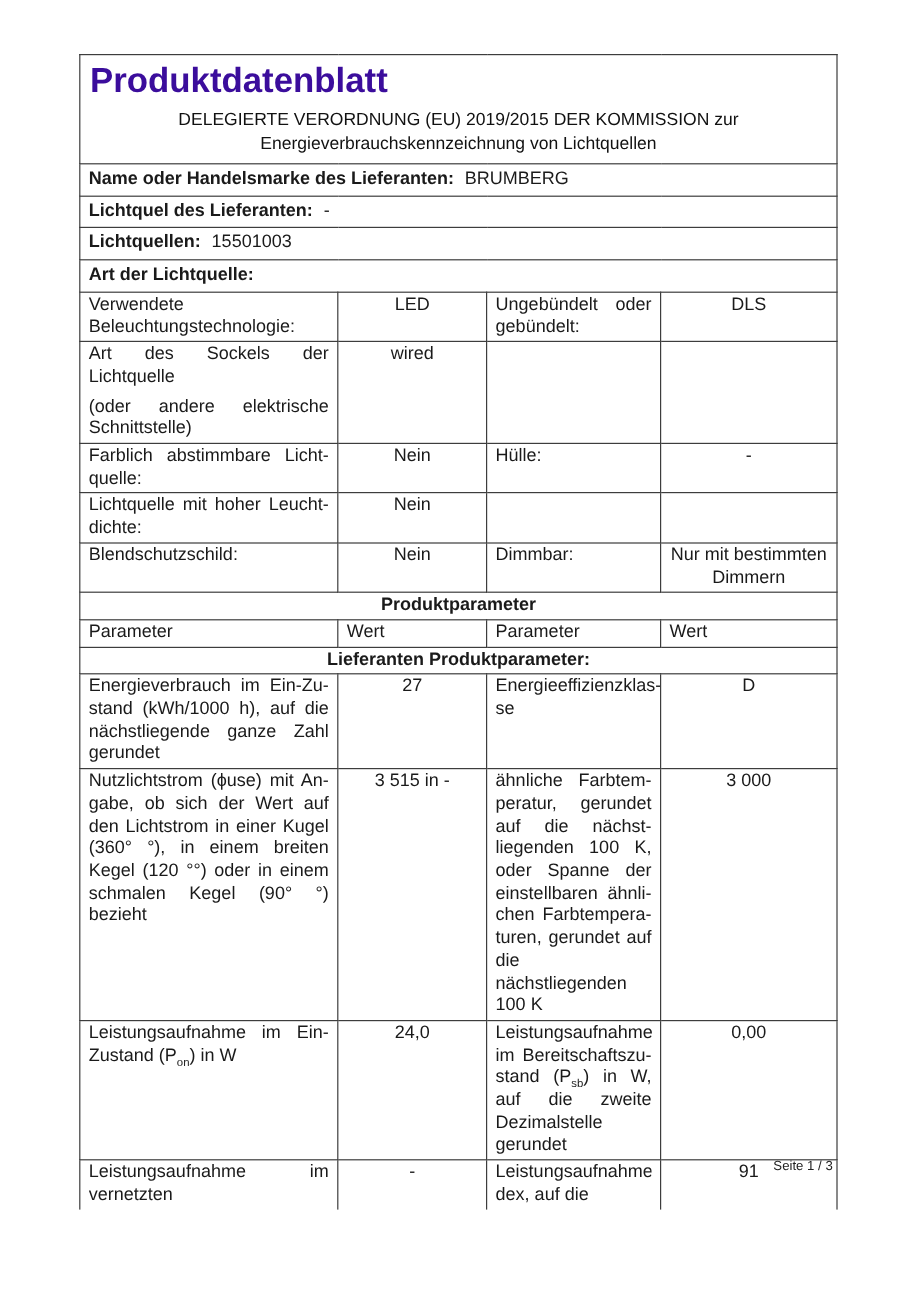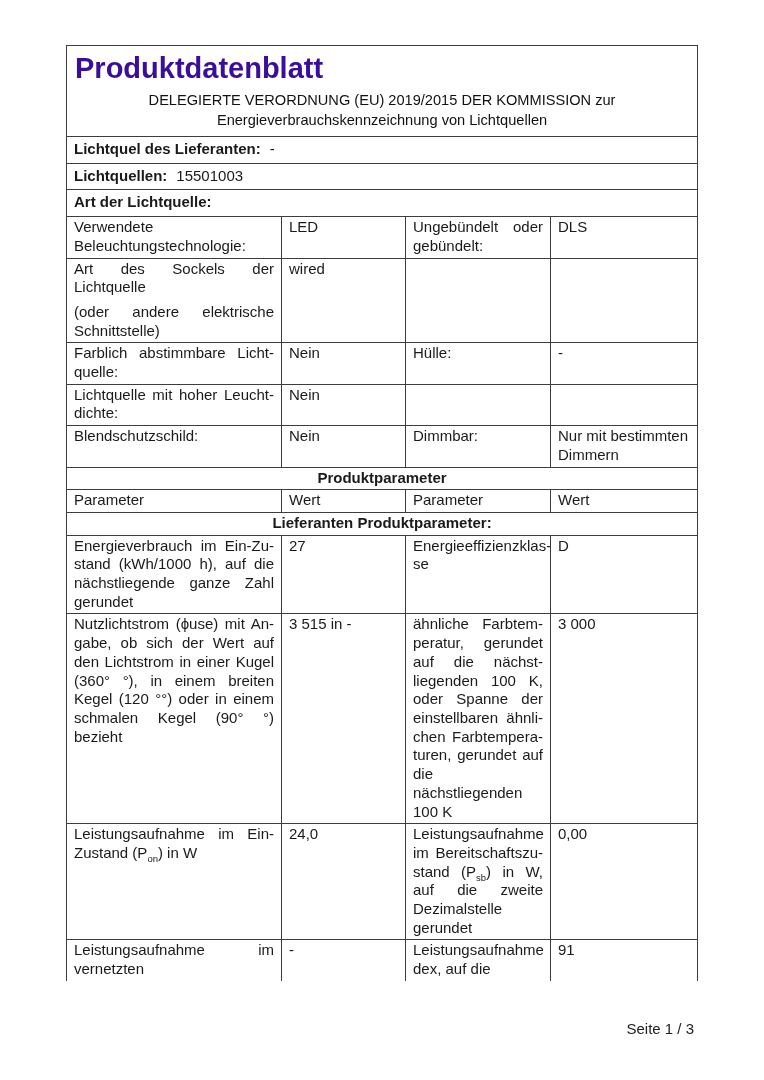--- a/index.html
+++ b/index.html
@@ -17,32 +17,32 @@
   
   td.hdr { padding:6px 8px 6px; }
   h1.title { margin:0 0 6px 0; font-size:29px; line-height:32px; font-weight:bold; color:#3b0d9c; }
   .reg { font-size:14.6px; line-height:20px; color:#111;text-align:center; }
   
   tr.srow td { padding:3px 7px 4px; }
   tr.srow .b { font-weight:bold; }
   tr.srow .v { margin-left:9px; }
   
   td.lbl { text-align:justify; }
-  td.val { }
+  td.val { text-align:center; }
   .p2 { margin-top:6px; }
   
   tr.sect td { text-align:center; font-weight:bold; padding:1px 7px 2px; }
   tr.phead td { font-weight:normal; text-align:left; }
   sub { font-size:9.5px; line-height:0; }
   
   tr.cutrow td { border-bottom:none; }
   tr.cutrow .cut { max-height:38px; overflow:hidden; }
   .footer {
-    position:absolute; top:1022px; right:70px;
-    font-size:15px; line-height:13px; color:#222;text-align:center;
+    position:absolute; top:966px; right:70px;
+    font-size:11px; line-height:13px; color:#222;text-align:center;
   }
 </style>
 </head>
 <body>
 
 <div class="doc">
   <table class="sheet">
     <colgroup>
       <col style="width:215px">
         <col style="width:124px">
@@ -54,20 +54,25 @@
         <tr>
       <td class="hdr" colspan="4">
         <h1 class="title" style="color: rgb(59, 13, 156);">Produktdatenblatt</h1>
         <div class="reg">
           <div>DELEGIERTE VERORDNUNG (EU) 2019/2015 DER KOMMISSION zur</div>
           <div>Energieverbrauchskennzeichnung von Lichtquellen</div>
         </div>
       </td>
     </tr>
 
+    <tr class="srow">
+      <td colspan="4">
+        <span class="b">Name oder Handelsmarke des Lieferanten:</span><span class="v">BRUMBERG</span>
+      </td>
+    </tr>
     <tr class="srow">
       <td colspan="4">
         <span class="b">Lichtquel des Lieferanten:</span><span class="v">-</span>
       </td>
     </tr>
     <tr class="srow">
       <td colspan="4">
         <span class="b">Lichtquellen:</span><span class="v">15501003</span>
       </td>
     </tr>

